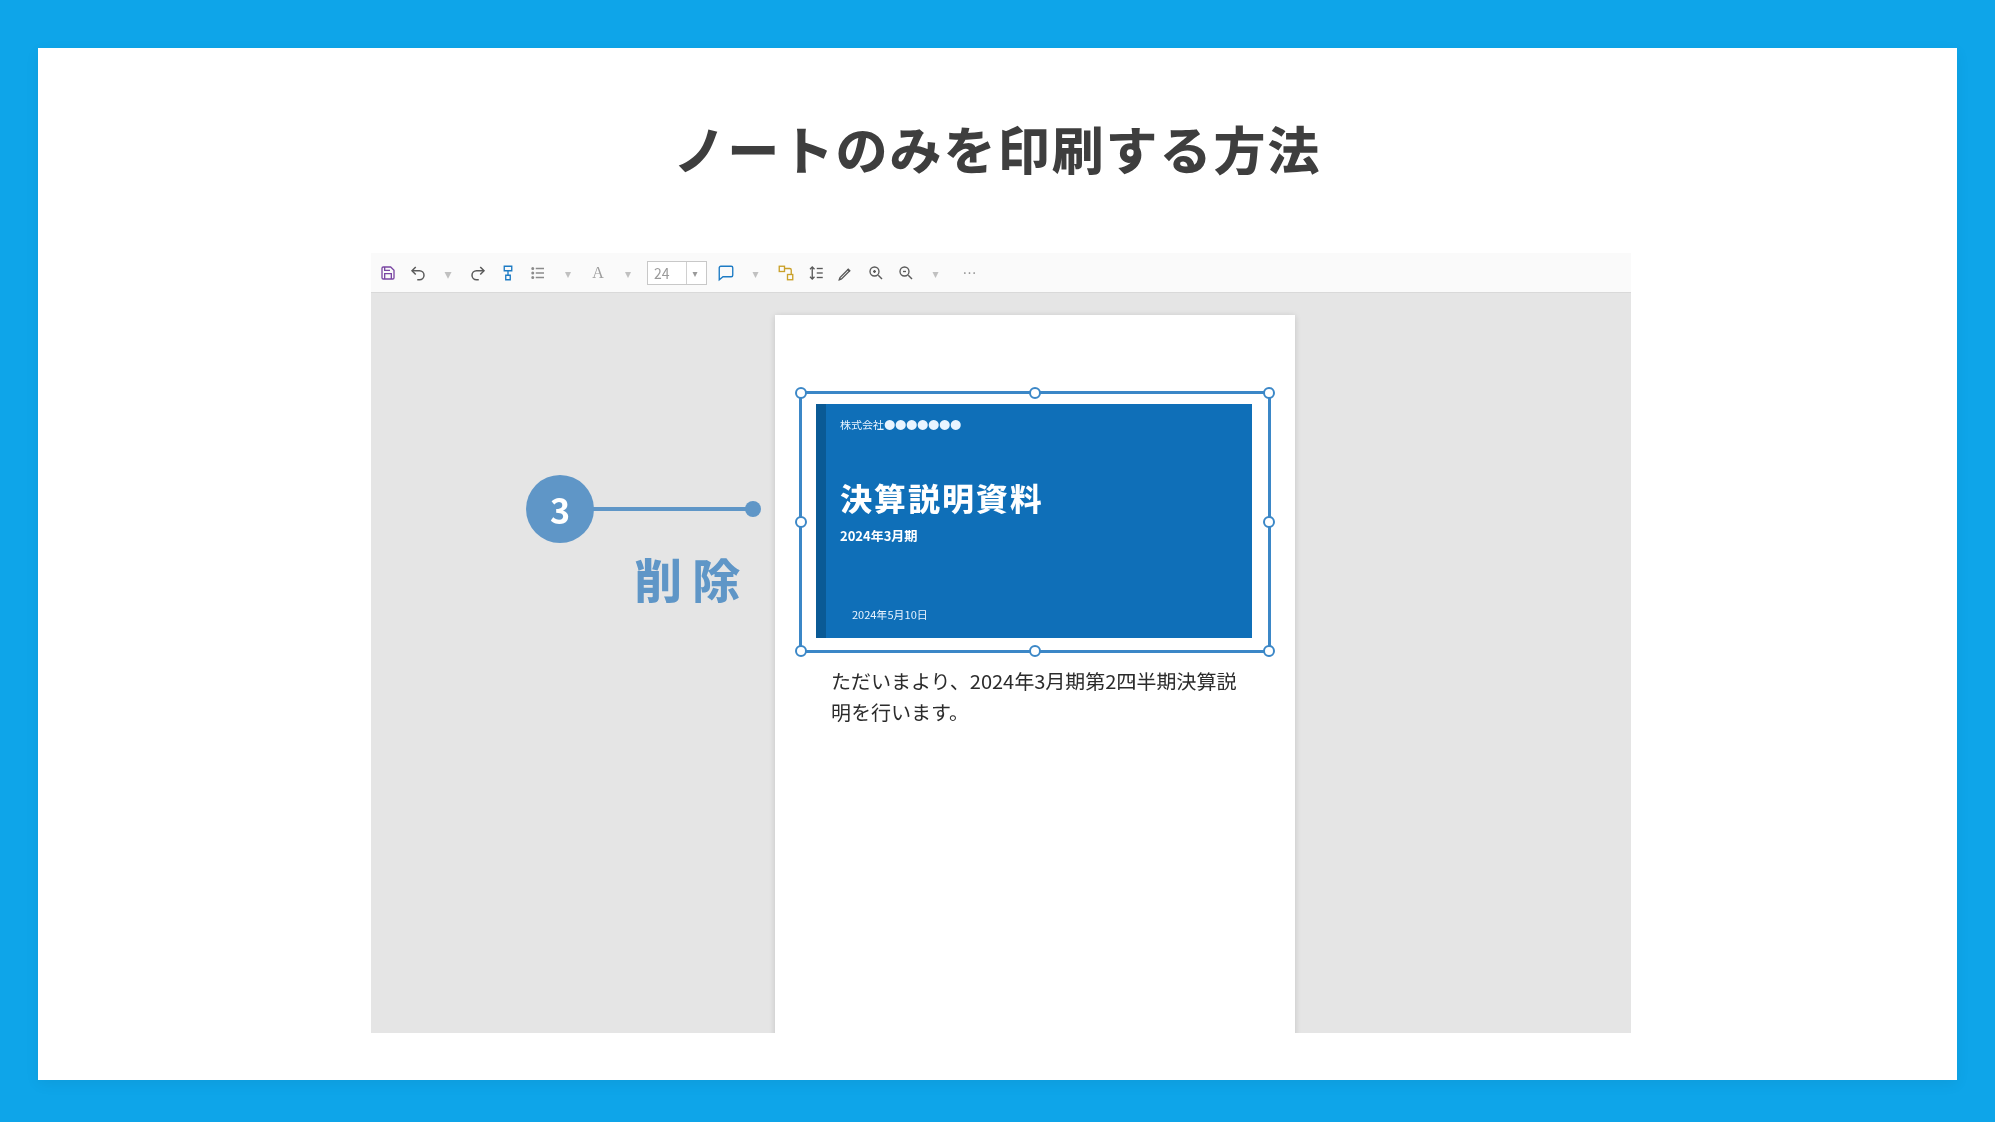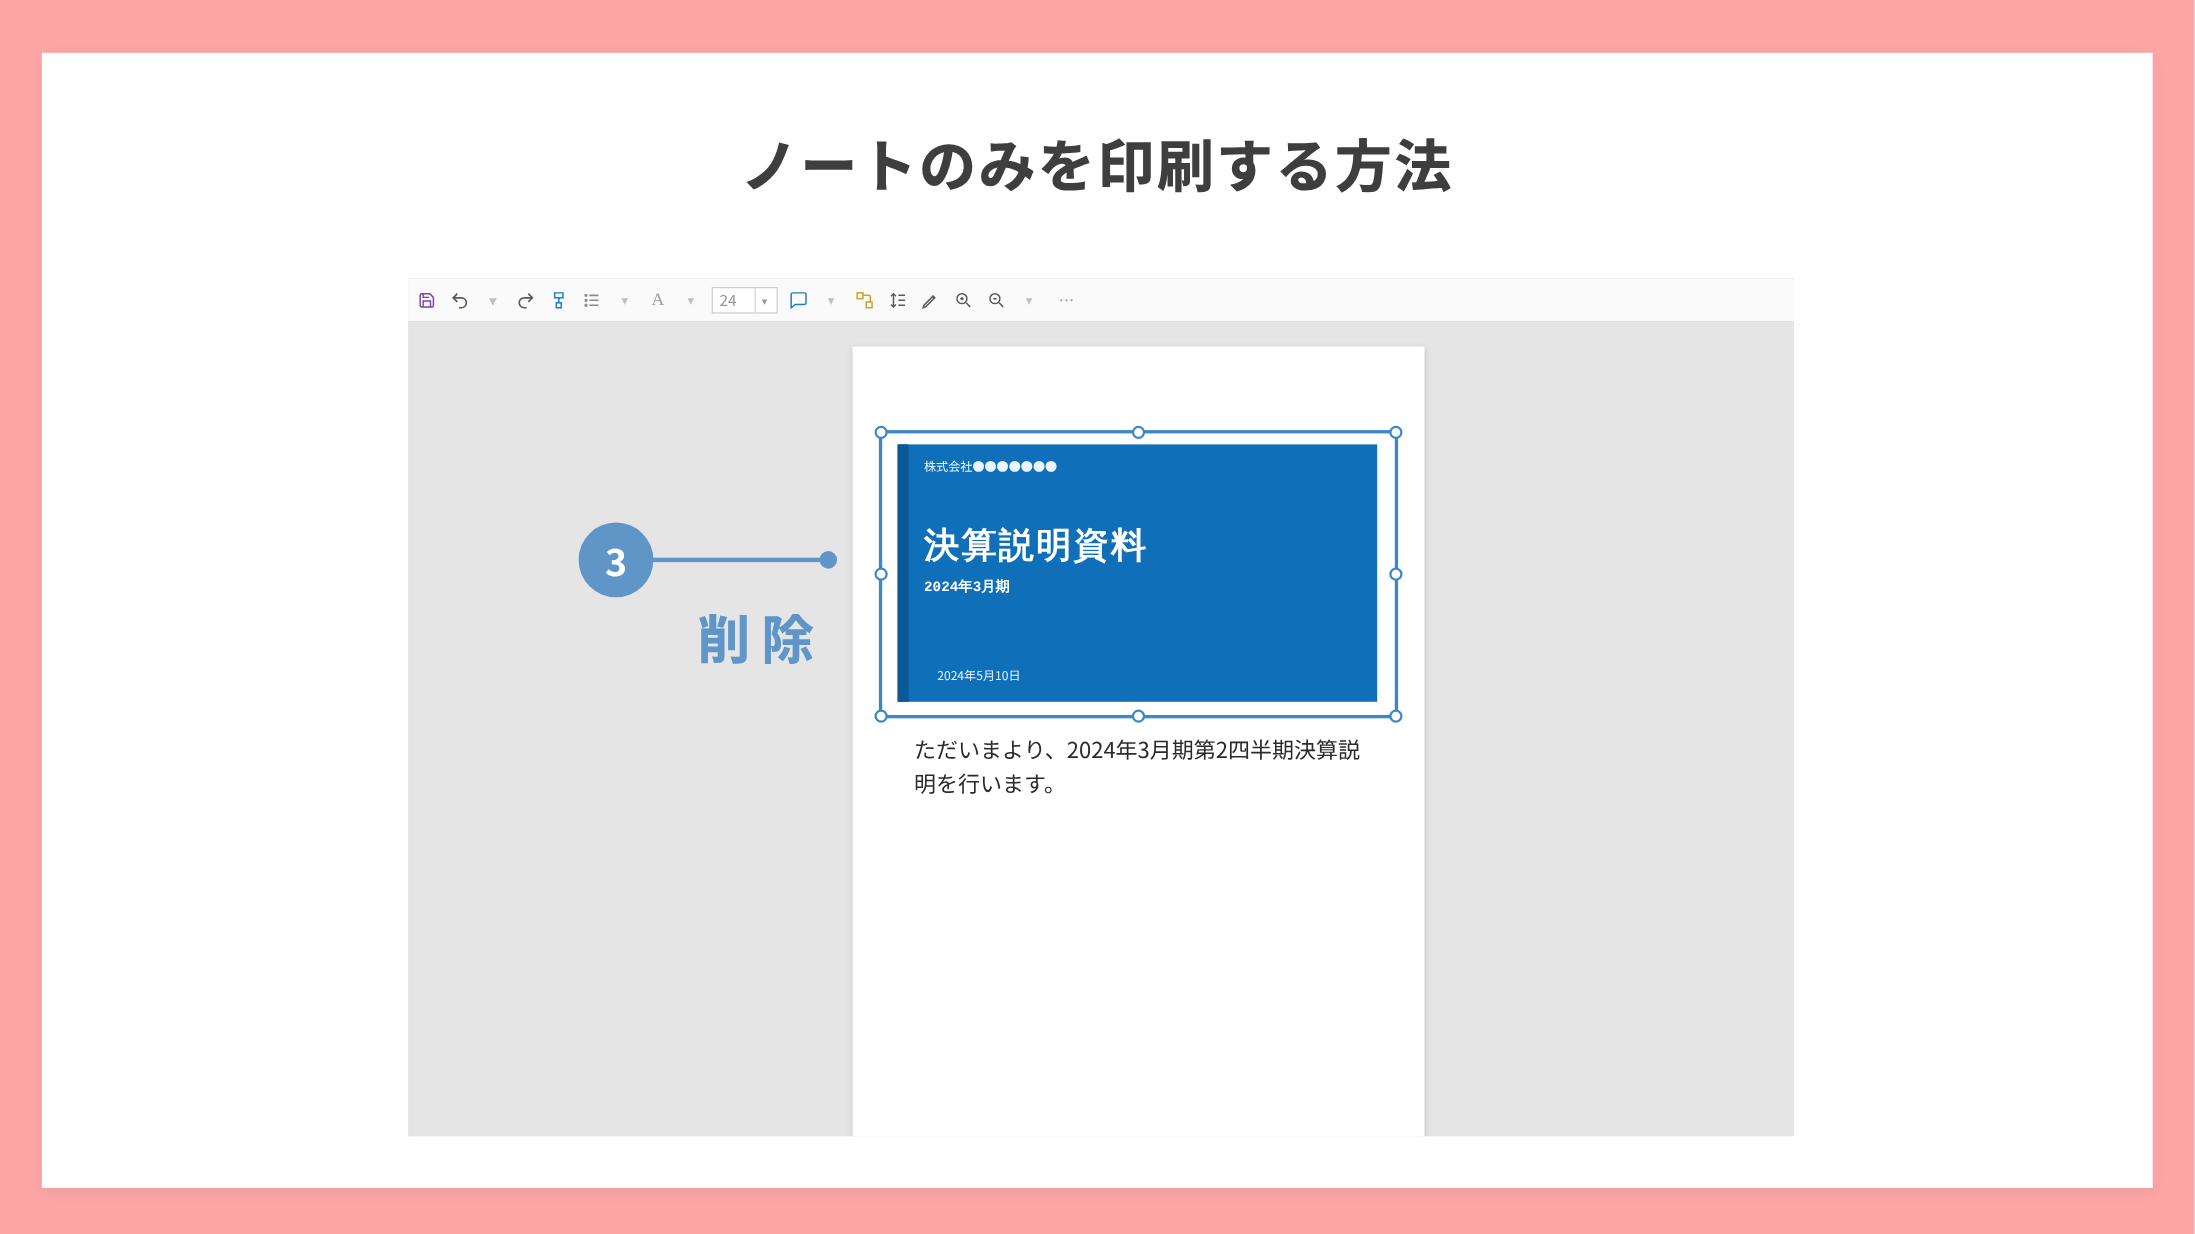--- a/index.html
+++ b/index.html
@@ -8,21 +8,21 @@
     background: #f1f1f1;
     font-family: "Hiragino Sans", "Noto Sans JP", "Yu Gothic", "Meiryo", sans-serif;
     display: flex;
     align-items: center;
     justify-content: center;
   }
 
   .stage {
     width: 1995px;
     height: 1122px;
-    background: #fca5a5;
+    background: #0ea5e9;
     position: relative;
     transform-origin: top left;
   }
 
   .card {
     position: absolute;
     left: 38px;
     right: 38px;
     top: 48px;
     bottom: 42px;
@@ -121,22 +121,22 @@
   .slide {
     position: absolute;
     left: 14px; right: 16px; top: 10px; bottom: 12px;
     background: #0f6fb8;
     border-left: 10px solid #0a5a95;
     color: #fff;
     padding: 12px 14px;
     display: flex; flex-direction: column;
   }
   .slide .company { font-size: 11px; color: #e9f4ff; }
-  .slide .headline { font-size: 32px; font-weight: 800; letter-spacing: 2px; margin-top: 42px; font-family: Liberation Serif, serif; }
-  .slide .period { font-size: 13px; font-weight: 700; margin-top: 6px; font-family: Liberation Mono, monospace; }
+  .slide .headline { font-size: 32px; font-weight: 800; letter-spacing: 2px; margin-top: 42px; }
+  .slide .period { font-size: 13px; font-weight: 700; margin-top: 6px; }
   .slide .pubdate { font-size: 11px; margin-top: auto; margin-bottom: 4px; color: #e9f4ff; margin-left: 12px; }
 
   .notes {
     position: absolute;
     left: 44px; right: 40px;
     top: 350px;
     font-size: 20px;
     color: #2b2b2b;
     line-height: 1.55;
     margin-left: 12px;

